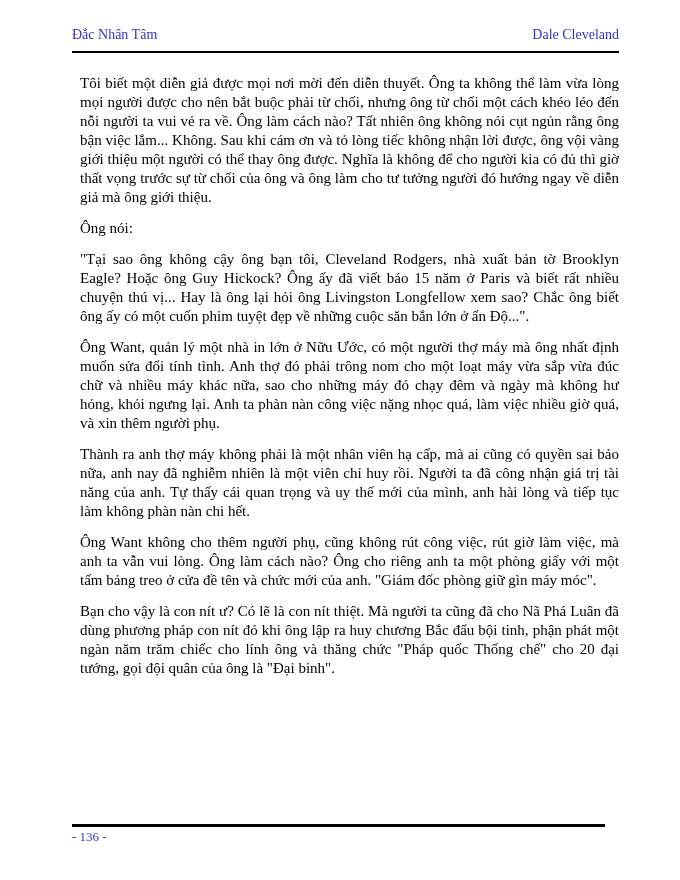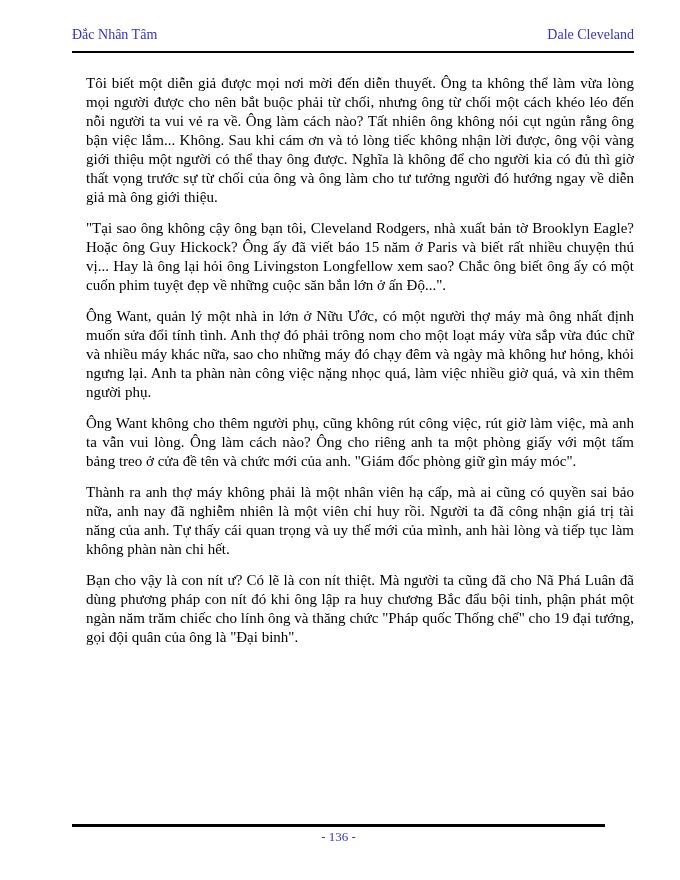--- a/index.html
+++ b/index.html
@@ -8,21 +8,21 @@
     width: 680px;
     height: 880px;
     margin: 0 auto;
     background: var(--background, #ffffff);
     font-family: "Liberation Serif", serif;
     overflow: hidden;
     box-sizing: border-box;
   }
   .margins {
     padding-left: 72px;
-    padding-right: 46px;
+    padding-right: 61px;
   }
   .header {
     display: flex;
     justify-content: space-between;
     align-items: baseline;
     padding-top: 27px;
     font-size: 14px;
     line-height: 16px;
     color: var(--accent-blue, #3333cc);
   }
@@ -32,59 +32,59 @@
     background: var(--rule-black, #000000);
   }
   .body-text {
     margin-top: 21px;
     font-size: 15px;
     line-height: 19px;
     text-align: justify;
     color: var(--body-text, #000000);
   }
   .body-text p.para {
-    margin: 0 0 12px 14px;
+    margin: 0 0 12px 8px;
   }
   .footer-rule {
     position: absolute;
     left: 72px;
     right: 75px;
     top: 824px;
     height: 3px;
     background: var(--rule-black, #000000);
   }
   .page-number {
     position: absolute;
     left: 72px;
     right: 75px;
     top: 829px;
-    text-align: center;
     font-size: 13px;
     line-height: 15px;
     color: var(--accent-blue, #3333cc);
   }
 </style>
 </head>
 <body>
 
 <div class="page">
   <div class="margins">
 
     <div class="header">
       <span>Đắc Nhân Tâm</span>
       <span>Dale Cleveland</span>
     </div>
     <div class="header-rule"></div>
 
     <div class="body-text">
         <p class="para">Tôi biết một diễn giả được mọi nơi mời đến diễn thuyết. Ông ta không thể làm vừa lòng mọi người được cho nên bắt buộc phải từ chối, nhưng ông từ chối một cách khéo léo đến nỗi người ta vui vẻ ra về. Ông làm cách nào? Tất nhiên ông không nói cụt ngủn rằng ông bận việc lắm... Không. Sau khi cám ơn và tỏ lòng tiếc không nhận lời được, ông vội vàng giới thiệu một người có thể thay ông được. Nghĩa là không để cho người kia có đủ thì giờ thất vọng trước sự từ chối của ông và ông làm cho tư tưởng người đó hướng ngay về diễn giả mà ông giới thiệu.</p>
+        <p class="para">Ông nói:</p>
         <p class="para">"Tại sao ông không cậy ông bạn tôi, Cleveland Rodgers, nhà xuất bản tờ Brooklyn Eagle? Hoặc ông Guy Hickock? Ông ấy đã viết báo 15 năm ở Paris và biết rất nhiều chuyện thú vị... Hay là ông lại hỏi ông Livingston Longfellow xem sao? Chắc ông biết ông ấy có một cuốn phim tuyệt đẹp về những cuộc săn bắn lớn ở ấn Độ...".</p>
         <p class="para">Ông Want, quản lý một nhà in lớn ở Nữu Ước, có một người thợ máy mà ông nhất định muốn sửa đổi tính tình. Anh thợ đó phải trông nom cho một loạt máy vừa sắp vừa đúc chữ và nhiều máy khác nữa, sao cho những máy đó chạy đêm và ngày mà không hư hỏng, khỏi ngưng lại. Anh ta phàn nàn công việc nặng nhọc quá, làm việc nhiều giờ quá, và xin thêm người phụ.</p>
+        <p class="para">Thành ra anh thợ máy không phải là một nhân viên hạ cấp, mà ai cũng có quyền sai bảo nữa, anh nay đã nghiễm nhiên là một viên chỉ huy rồi. Người ta đã công nhận giá trị tài năng của anh. Tự thấy cái quan trọng và uy thế mới của mình, anh hài lòng và tiếp tục làm không phàn nàn chi hết.</p>
         <p class="para">Ông Want không cho thêm người phụ, cũng không rút công việc, rút giờ làm việc, mà anh ta vẫn vui lòng. Ông làm cách nào? Ông cho riêng anh ta một phòng giấy với một tấm bảng treo ở cửa đề tên và chức mới của anh. "Giám đốc phòng giữ gìn máy móc".</p>
-        <p class="para">Thành ra anh thợ máy không phải là một nhân viên hạ cấp, mà ai cũng có quyền sai bảo nữa, anh nay đã nghiễm nhiên là một viên chỉ huy rồi. Người ta đã công nhận giá trị tài năng của anh. Tự thấy cái quan trọng và uy thế mới của mình, anh hài lòng và tiếp tục làm không phàn nàn chi hết.</p>
-        <p class="para">Bạn cho vậy là con nít ư? Có lẽ là con nít thiệt. Mà người ta cũng đã cho Nã Phá Luân đã dùng phương pháp con nít đó khi ông lập ra huy chương Bắc đẩu bội tinh, phận phát một ngàn năm trăm chiếc cho lính ông và thăng chức "Pháp quốc Thống chế" cho 19 đại tướng, gọi đội quân của ông là "Đại binh".</p>
+        <p class="para">Bạn cho vậy là con nít ư? Có lẽ là con nít thiệt. Mà người ta cũng đã cho Nã Phá Luân đã dùng phương pháp con nít đó khi ông lập ra huy chương Bắc đẩu bội tinh, phận phát một ngàn năm trăm chiếc cho lính ông và thăng chức "Pháp quốc Thống chế" cho 20 đại tướng, gọi đội quân của ông là "Đại binh".</p>
       </div>
 
   </div>
 
   <div class="footer-rule"></div>
   <div class="page-number">- 136 -</div>
 </div>
 
 </body></html>

